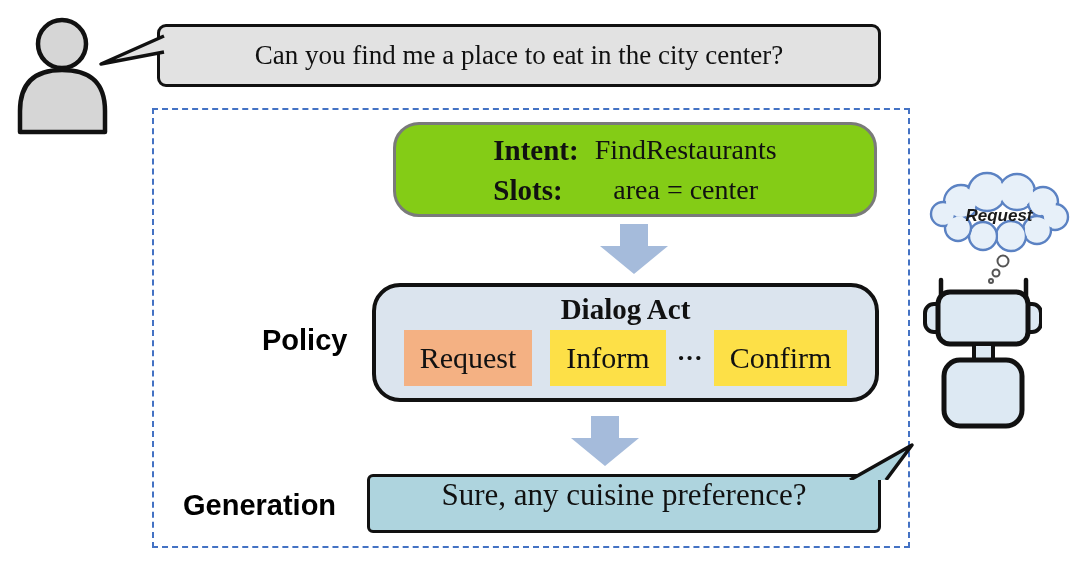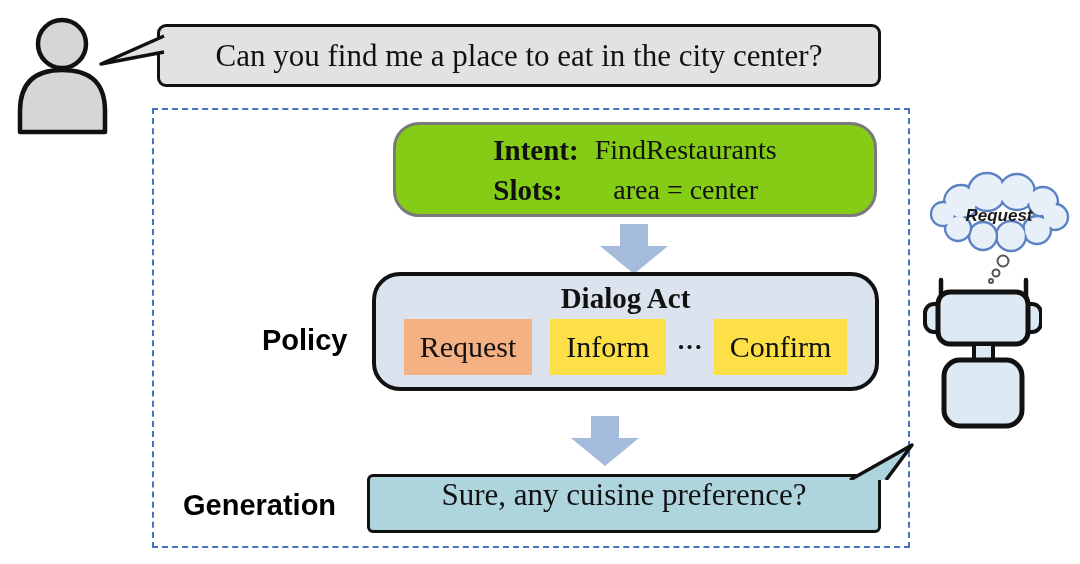--- a/index.html
+++ b/index.html
@@ -8,21 +8,21 @@
     font-family:"Liberation Serif",serif;color:#111;
   }
   .abs{position:absolute;}
 
   
   .user-bubble{
     left:157px;top:24px;width:718px;height:57px;
     background:#e2e2e2;border:3.5px solid #111;border-radius:9px;
     z-index:4;display:flex;align-items:center;justify-content:center;
   }
-  .user-bubble span{font-size:31px;white-space:nowrap;}
+  .user-bubble span{font-size:27px;white-space:nowrap;}
   .user-tail{left:98px;top:30px;z-index:5;}
 
   
   .frame{
     left:152px;top:108px;width:758px;height:440px;
     border:2px dashed #4472c4;box-sizing:border-box;
   }
 
   
   .stage-label{
@@ -44,21 +44,21 @@
   }
   .u-name{font-weight:bold;font-size:29px;line-height:40px;}
   .u-val{font-size:28px;line-height:40px;text-align:center;}
 
   
   .arrow1{left:600px;top:224px;}
   .arrow2{left:571px;top:416px;}
 
   
   .box-policy{
-    left:372px;top:272px;width:507px;height:119px;box-sizing:border-box;
+    left:372px;top:283px;width:507px;height:119px;box-sizing:border-box;
     background:#dbe4ee;border:4px solid #111;border-radius:28px;
   }
   .policy-title{
     text-align:center;font-weight:bold;font-size:29px;line-height:36px;margin-top:4px;
   }
   .acts-row{display:flex;justify-content:center;align-items:center;margin-top:3px;}
   .act{
     font-size:30px;line-height:46px;padding:5px 16px;white-space:nowrap;
     background:#fde047;color:#111;
   }

